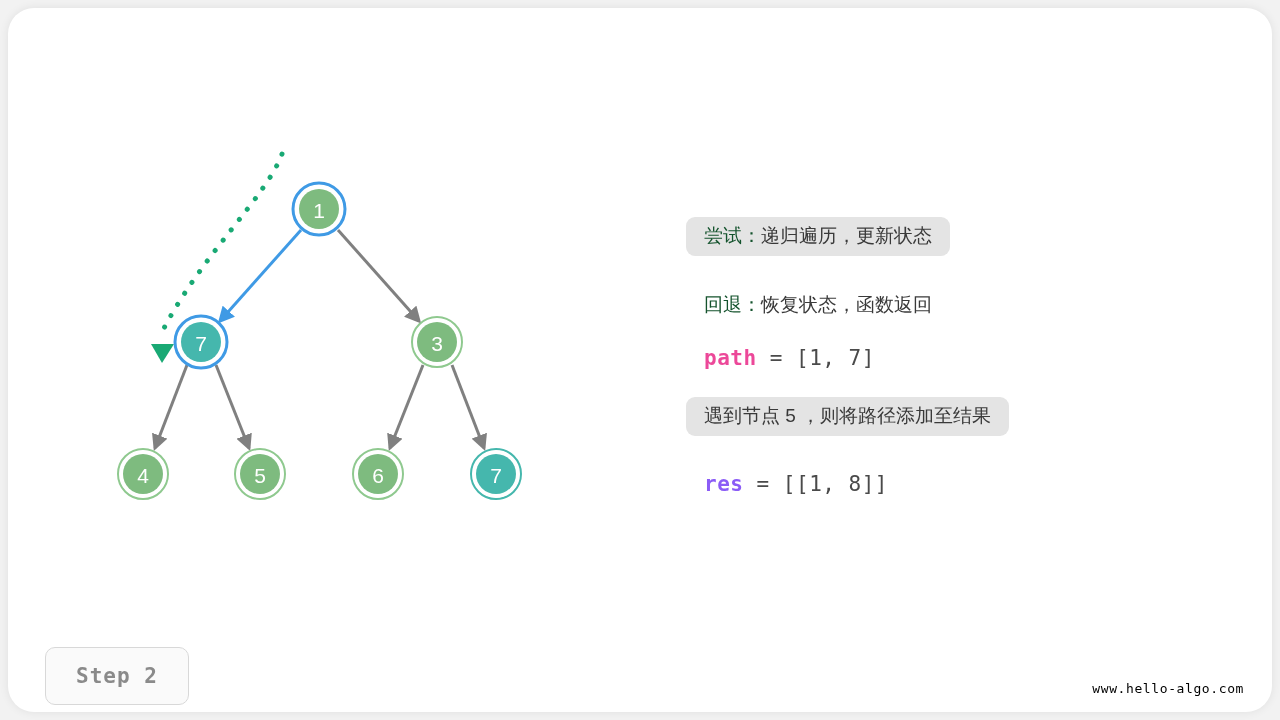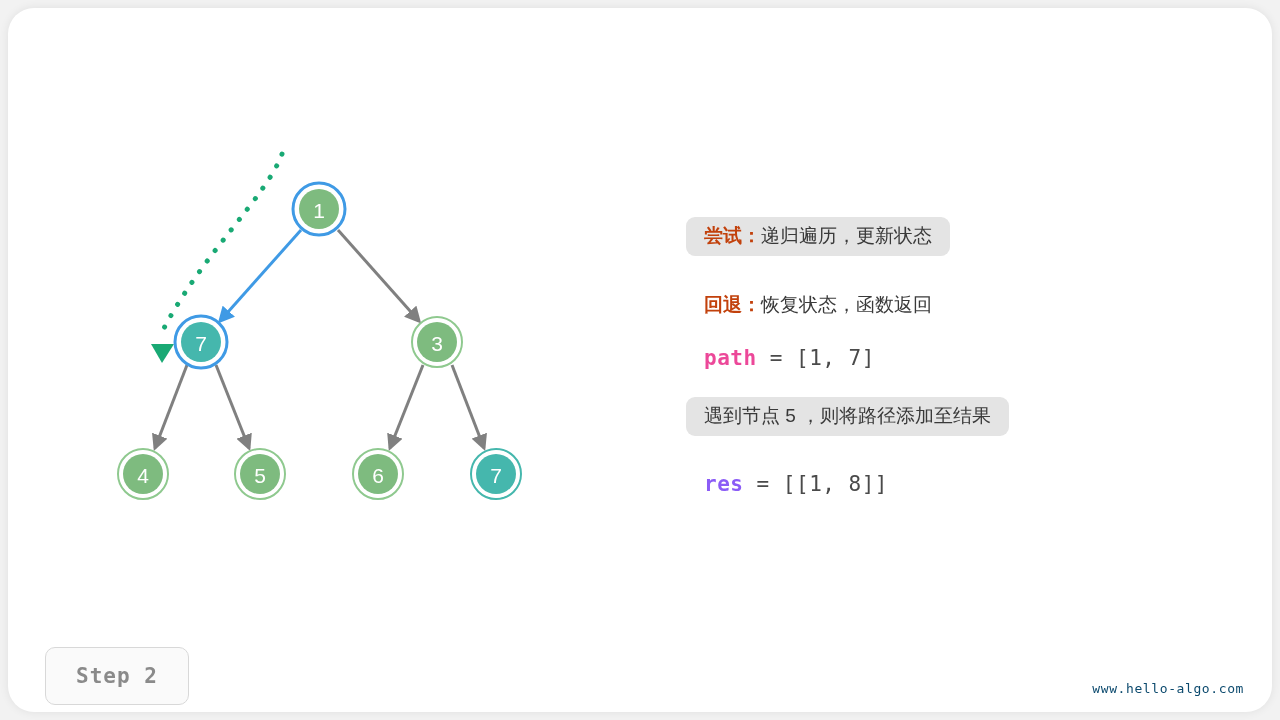--- a/index.html
+++ b/index.html
@@ -66,22 +66,22 @@
     line-height: 1;
   }
   .chunk.boxed {
     background: #e4e4e4;
   }
   .chunk.plain {
     background: transparent;
     margin-top: 31px;
   }
   .lbl-bold {
-    font-weight: bold;
-    color: #c2410c;
+    font-weight: normal;
+    color: #14532d;
   }
   .code {
     font-family: "DejaVu Sans Mono", "Liberation Mono", monospace;
     font-size: 21px;
     letter-spacing: 0.5px;
     color: #4a4a4a;
     white-space: pre;
   }
   .code .kw-blue {
     color: #ec4899;
@@ -113,21 +113,21 @@
     letter-spacing: 1px;
   }
 
   
   #watermark {
     position: absolute;
     right: 28px;
     bottom: 16px;
     font-family: "DejaVu Sans Mono", "Liberation Mono", monospace;
     font-size: 13px;
-    color: #0c4a6e;
+    color: #000000;
     letter-spacing: 0.6px;
   }
 </style>
 </head>
 <body>
 
 <div id="stage">
   <div id="card">
 
     <svg id="treeSvg" viewBox="0 0 1264 704">

